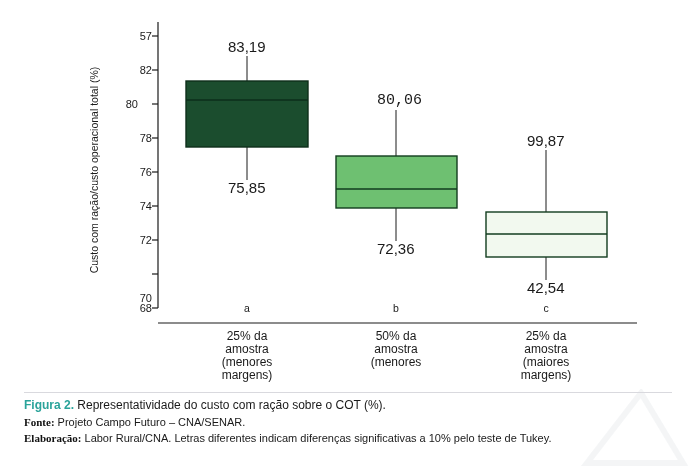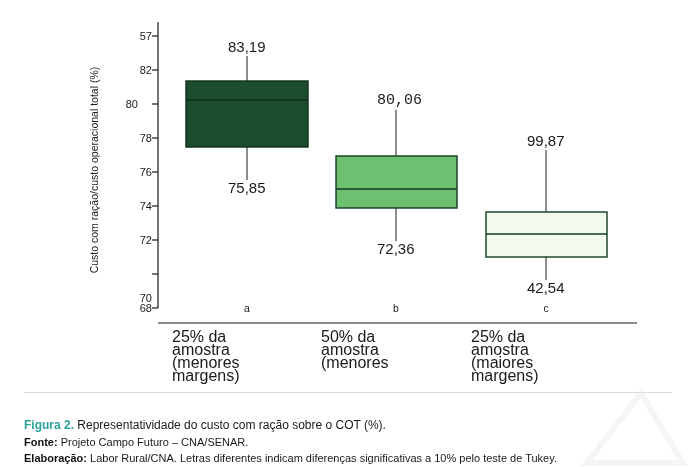--- a/index.html
+++ b/index.html
@@ -65,32 +65,32 @@
   }
   .group-letter {
     position: absolute;
     font-size: 10.5px;
     color: #1a1a1a;
     text-align: center;
     width: 40px;
   }
   .cat-label {
     position: absolute;
-    font-size: 16px;
+    font-size: 12px;
     line-height: 13px;
     color: #1a1a1a;
+    text-align: center;
     width: 150px;
   }
   
   #caption {
     position: absolute;
     left: 24px;
     top: 396px;
     width: 650px;
-    margin-top: 20px;
   }
   #caption-divider {
     position: absolute;
     left: 24px;
     top: 392px;
     width: 648px;
     height: 1px;
     background: #d9d9de;
   }
   .cap-line {
@@ -102,20 +102,21 @@
     font-size: 12px;
     line-height: 18px;
   }
   .cap-strong-teal {
     font-weight: bold;
     color: #2aa39a;
   }
   .cap-strong {
     font-weight: bold;
     color: #111111;
+    font-family: Liberation Serif, serif;
   }
   .cap-small {
     font-size: 11px;
   }
   
   #watermark {
     position: absolute;
     right: 6px;
     bottom: 0px;
     width: 110px;

